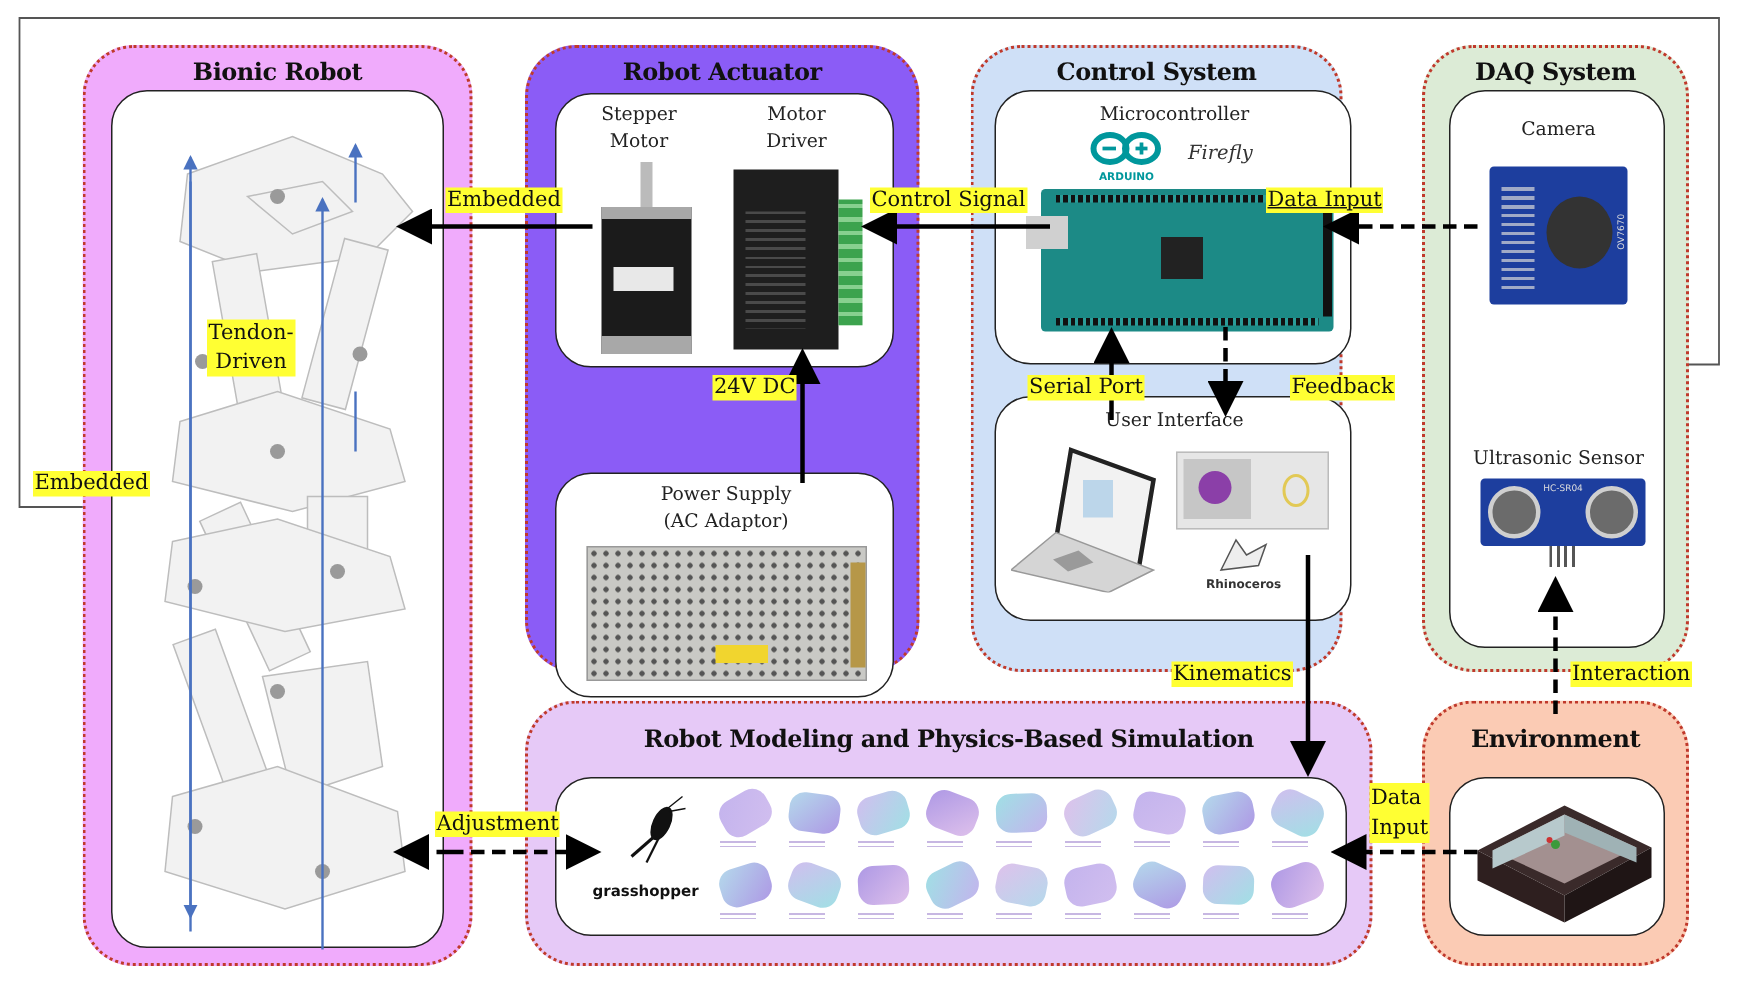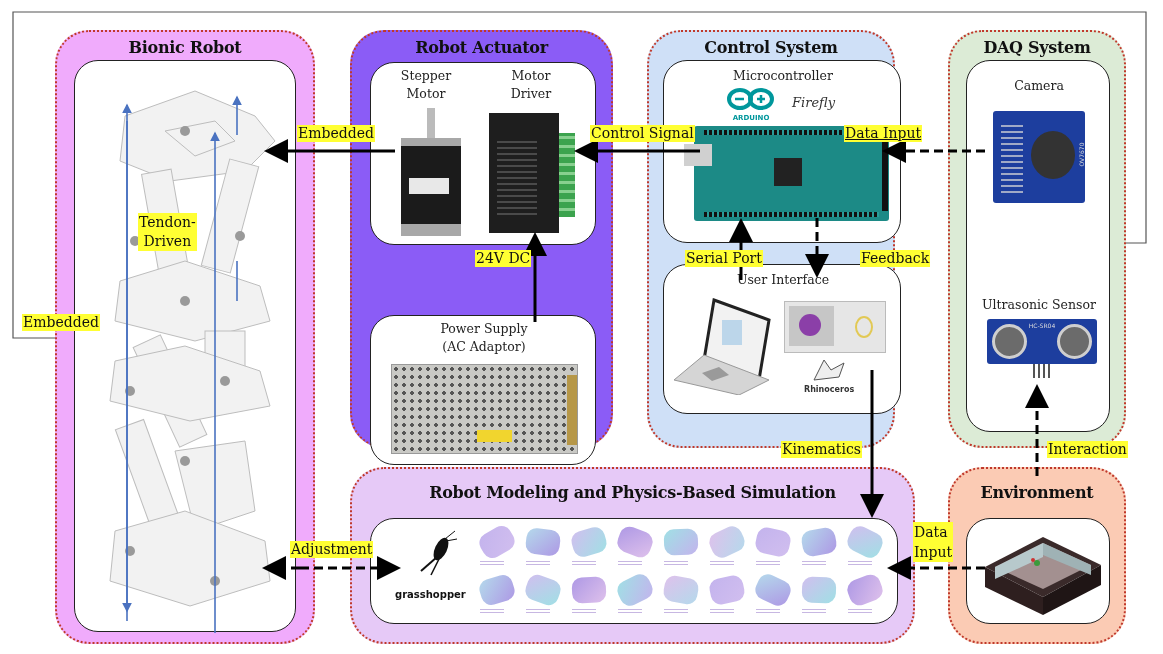--- a/index.html
+++ b/index.html
@@ -258,21 +258,21 @@
     <line x1="985" y1="151" x2="888" y2="151" marker-end="url(#ah)"></line>
     <line x1="817" y1="218" x2="817" y2="272" marker-end="url(#ah)"></line>
     <line x1="300" y1="568" x2="395" y2="568" marker-end="url(#ah)"></line>
     <line x1="300" y1="568" x2="268" y2="568" marker-end="url(#ah)"></line>
     <line x1="985" y1="568" x2="893" y2="568" marker-end="url(#ah)"></line>
     <line x1="1037" y1="476" x2="1037" y2="390" marker-end="url(#ah)"></line>
   </g>
 </svg>
 
 <div class="hl" style="left:297px;top:125px;">Embedded</div>
-<div class="hl" style="left:580px;top:125px;margin-left:10px;">Control Signal</div>
+<div class="hl" style="left:580px;top:125px;">Control Signal</div>
 <div class="hl" style="left:844px;top:125px;text-decoration:underline;">Data Input</div>
 <div class="hl" style="left:475px;top:250px;">24V DC</div>
 <div class="hl" style="left:685px;top:250px;">Serial Port</div>
 <div class="hl" style="left:832px;top:250px;margin-left:28px;">Feedback</div>
 <div class="hl" style="left:22px;top:314px;">Embedded</div>
 <div class="hl" style="left:781px;top:441px;">Kinematics</div>
 <div class="hl" style="left:290px;top:541px;">Adjustment</div>
 <div class="hl" style="left:913px;top:522px;text-align:left;line-height:20px;">
   <span>Data</span><br>
   <span>Input</span>

